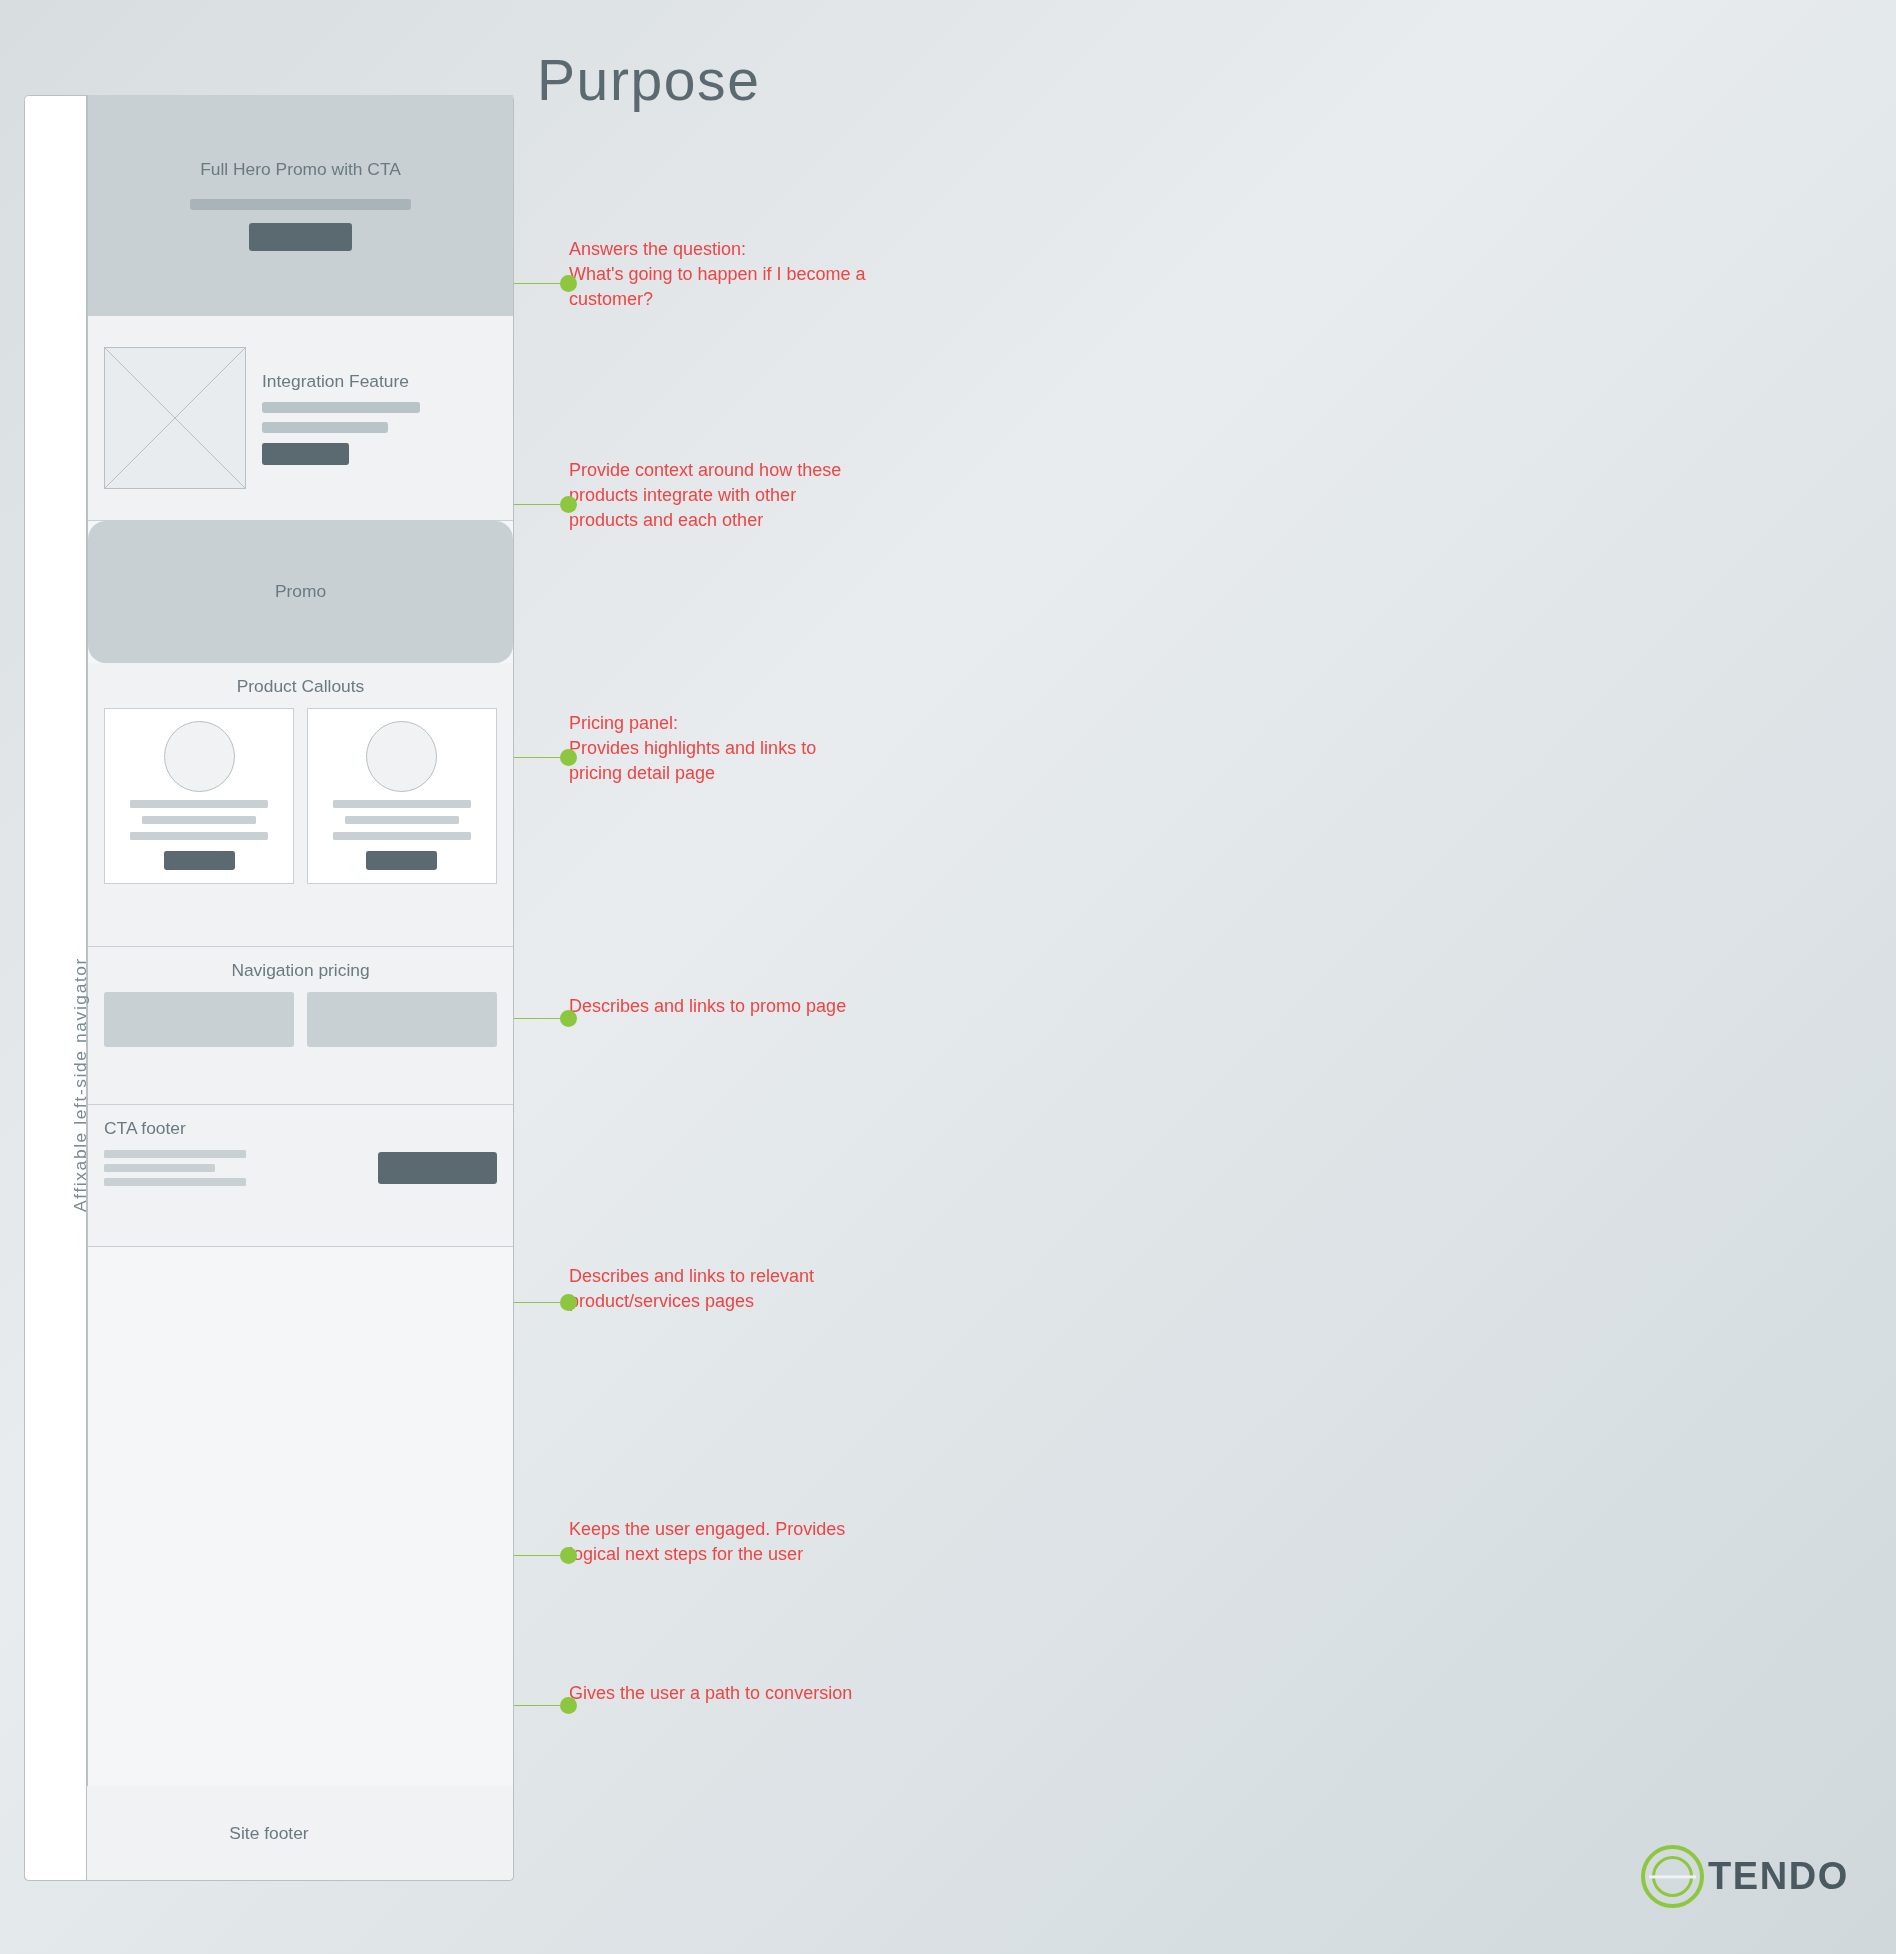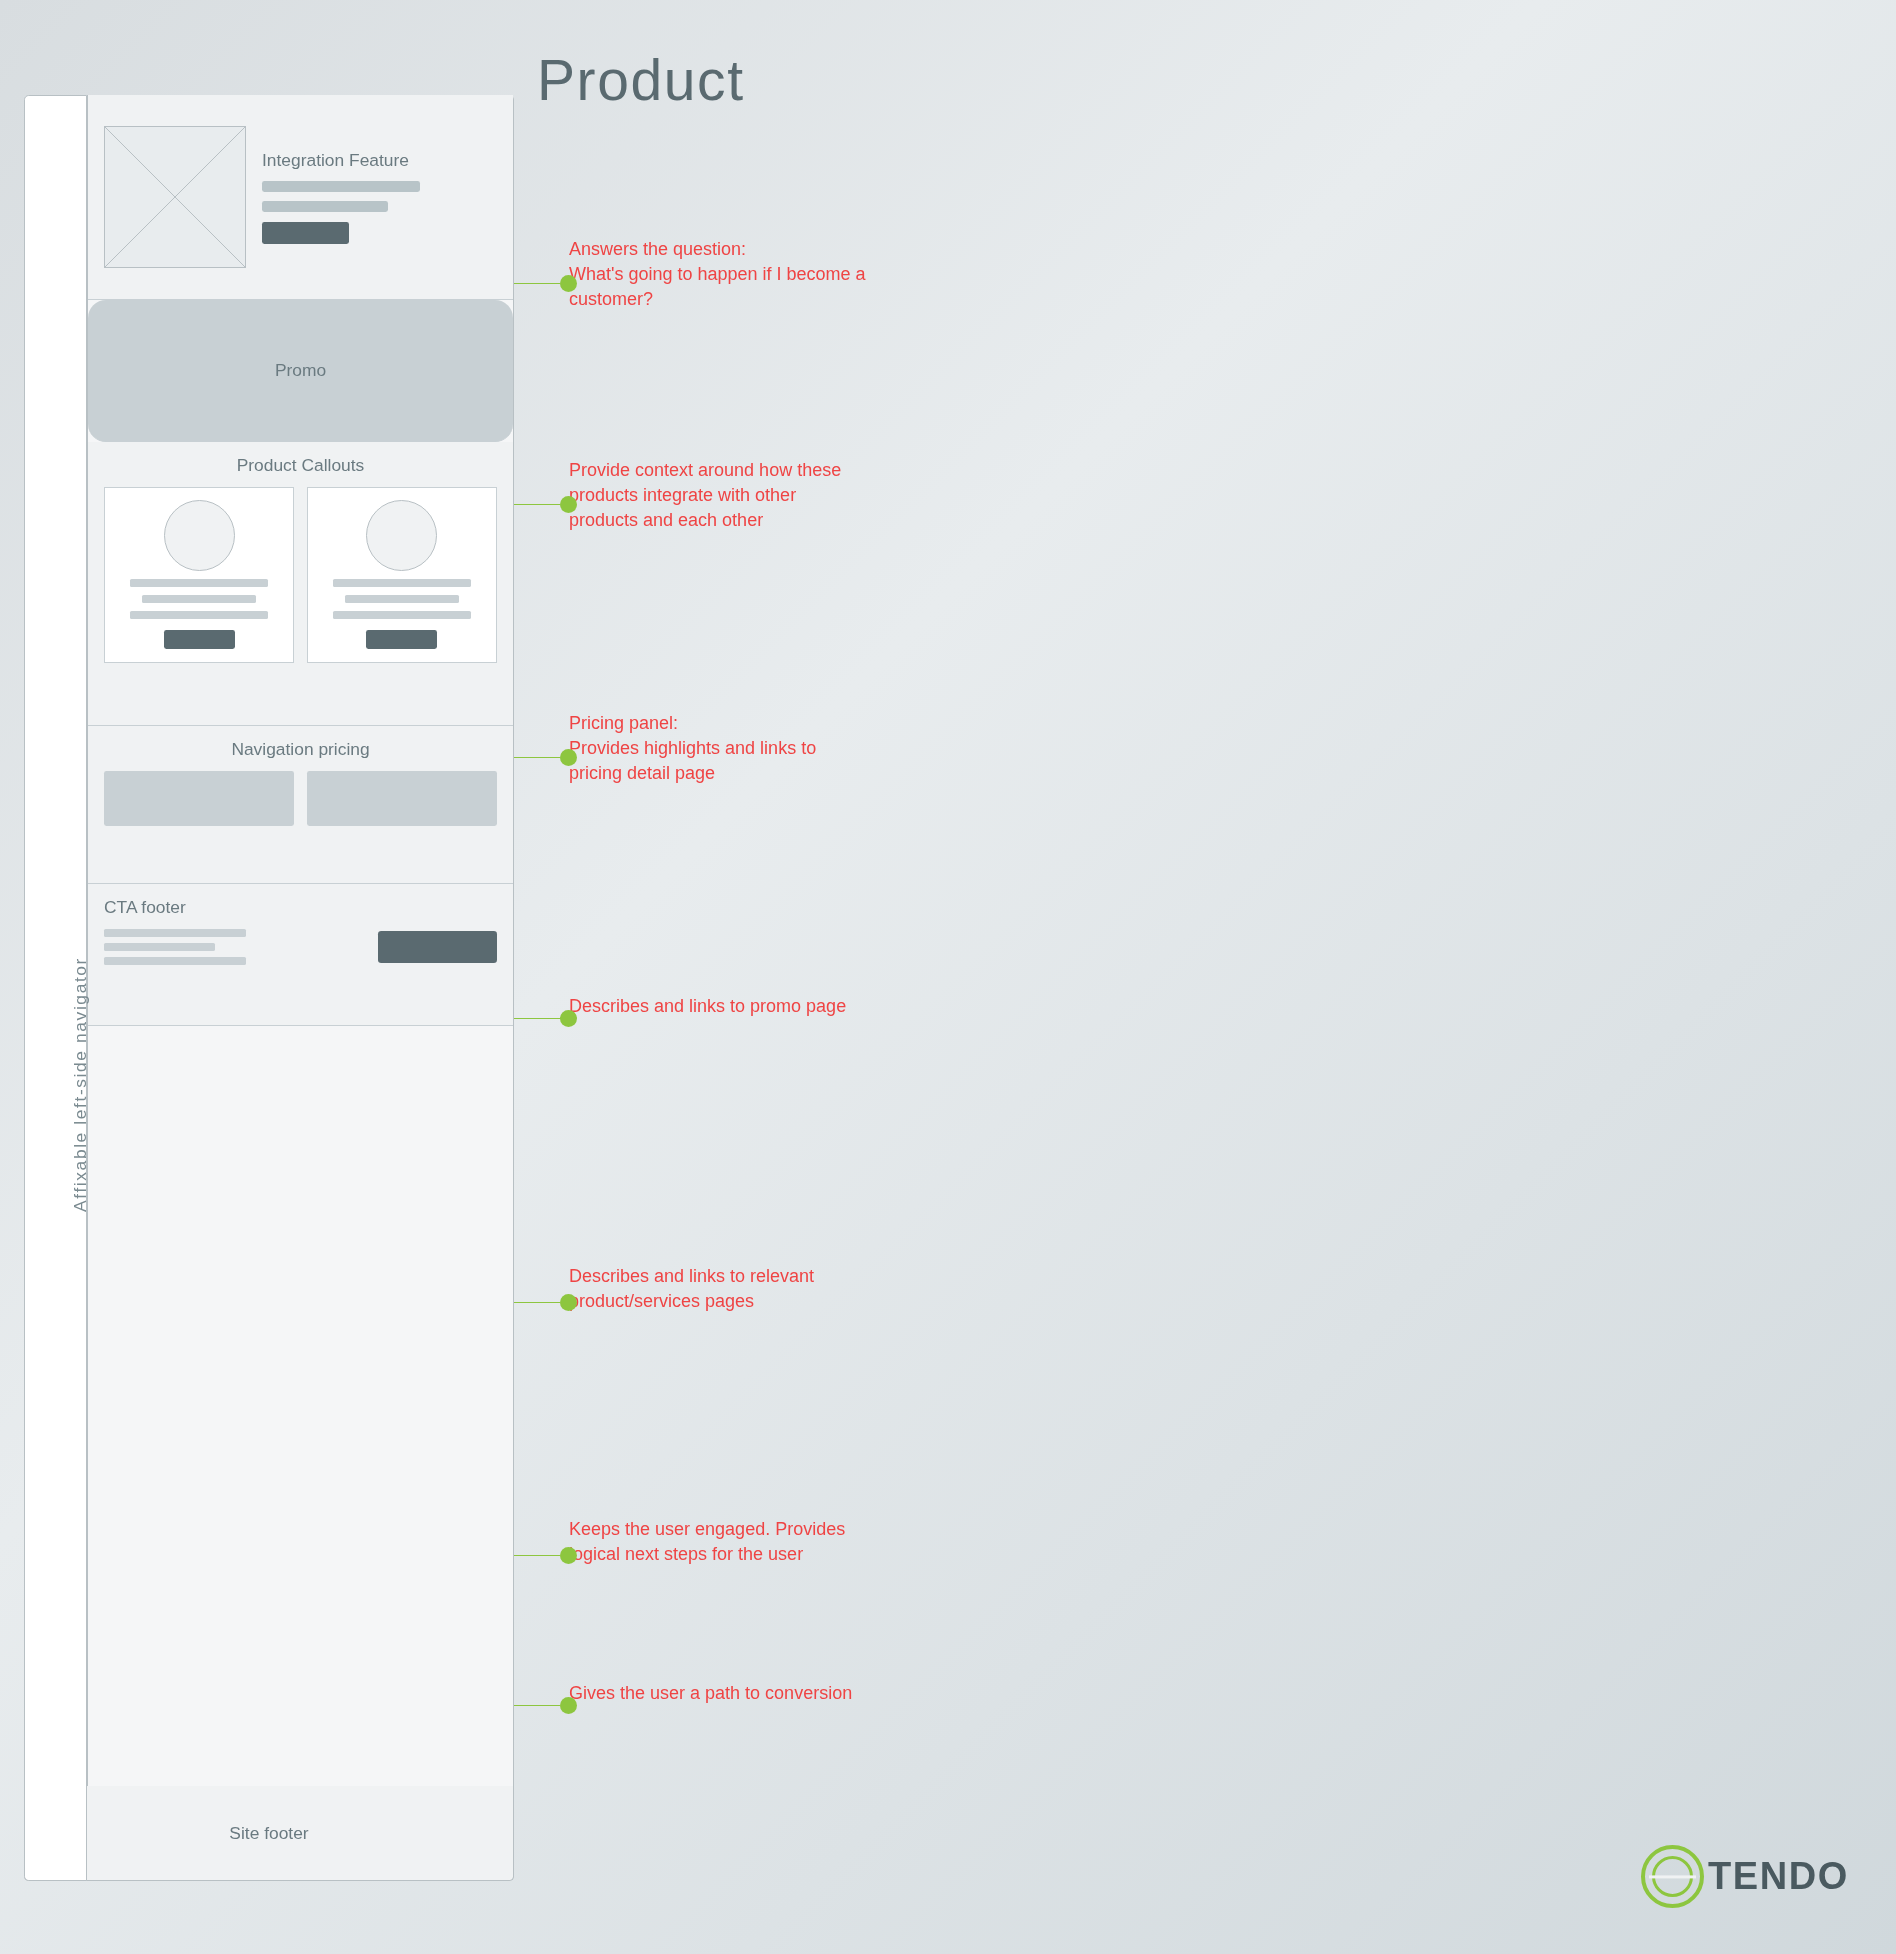--- a/index.html
+++ b/index.html
@@ -410,30 +410,35 @@
     .tendo-text {
       font-size: 38px;
       font-weight: 700;
       color: #4a5a60;
       letter-spacing: 1.6px;
     }
   </style>
 </head>
 <body>
 
-<div class="page-title">Product</div>
+<div class="page-title">Purpose</div>
 
 <div class="left-nav-bar">
   <div class="left-nav-label">
     <span>Affixable left-side navigator</span>
   </div>
 </div>
 
 <div class="main-content">
 
+  <div class="section hero-section">
+    <div class="section-label">Full Hero Promo with CTA</div>
+    <div class="hero-text-bar"></div>
+    <div class="hero-button"></div>
+  </div>
 
   <div class="section integration-section">
     <div class="integration-image"></div>
     <div class="integration-content">
       <div class="section-label">Integration Feature</div>
       <div class="text-bar-lg"></div>
       <div class="text-bar-md"></div>
       <div class="btn-dark"></div>
     </div>
   </div>

